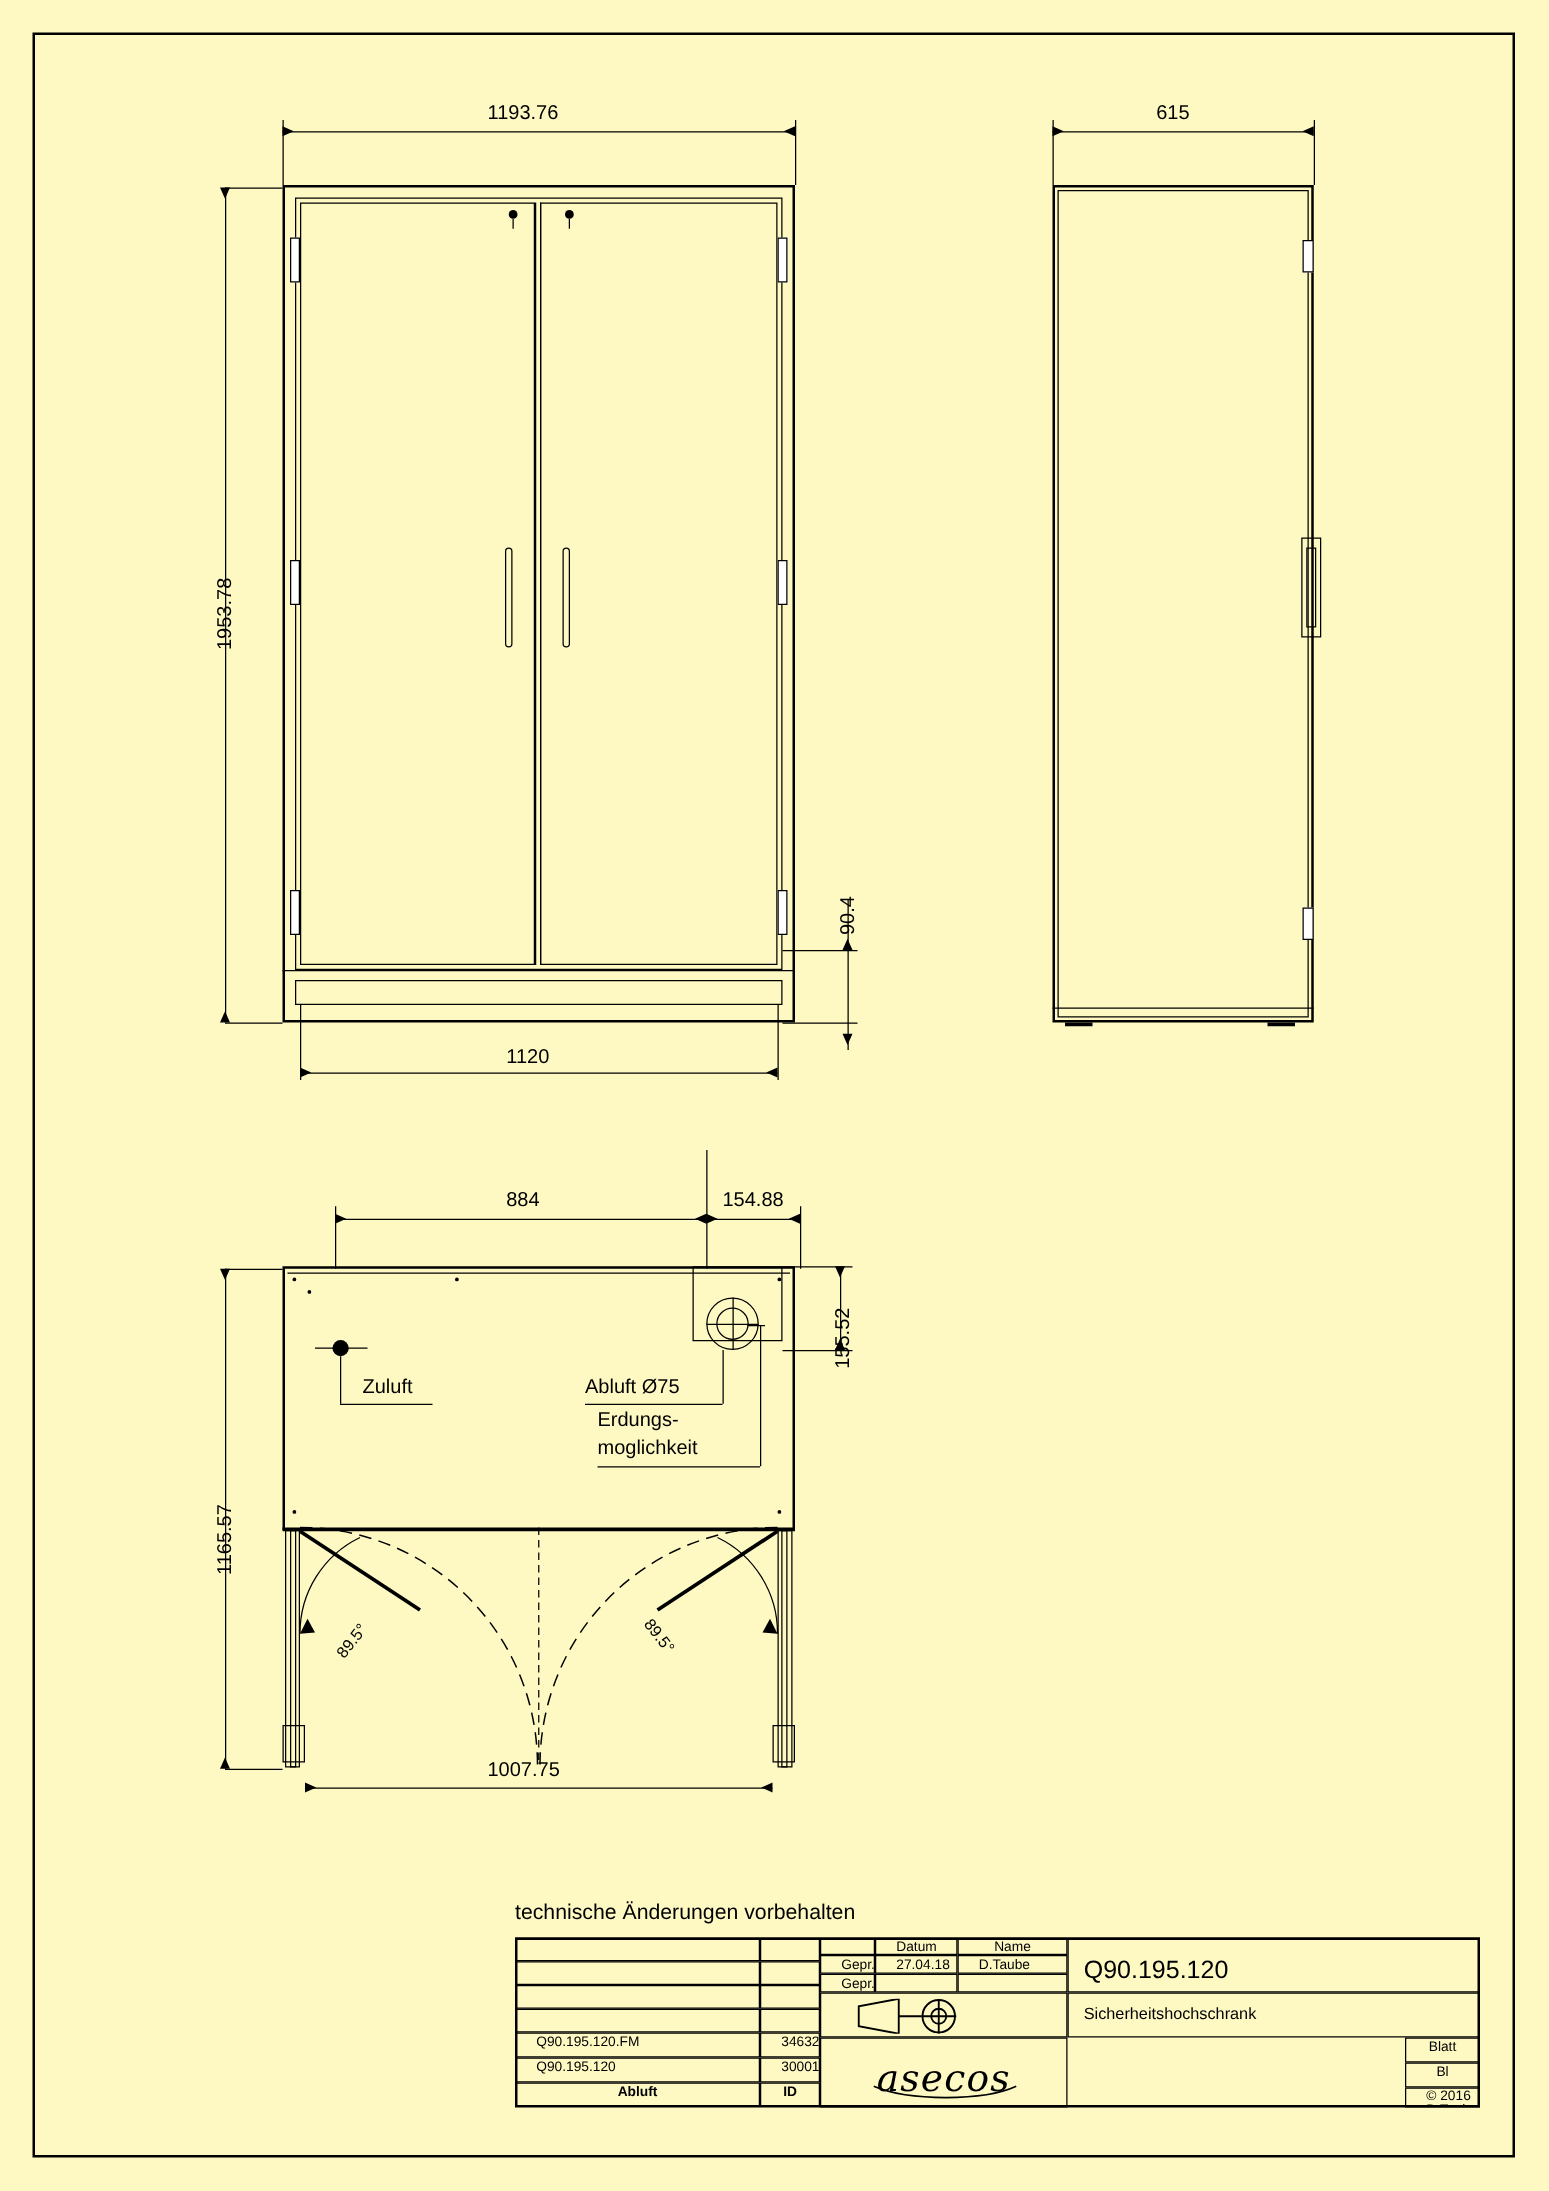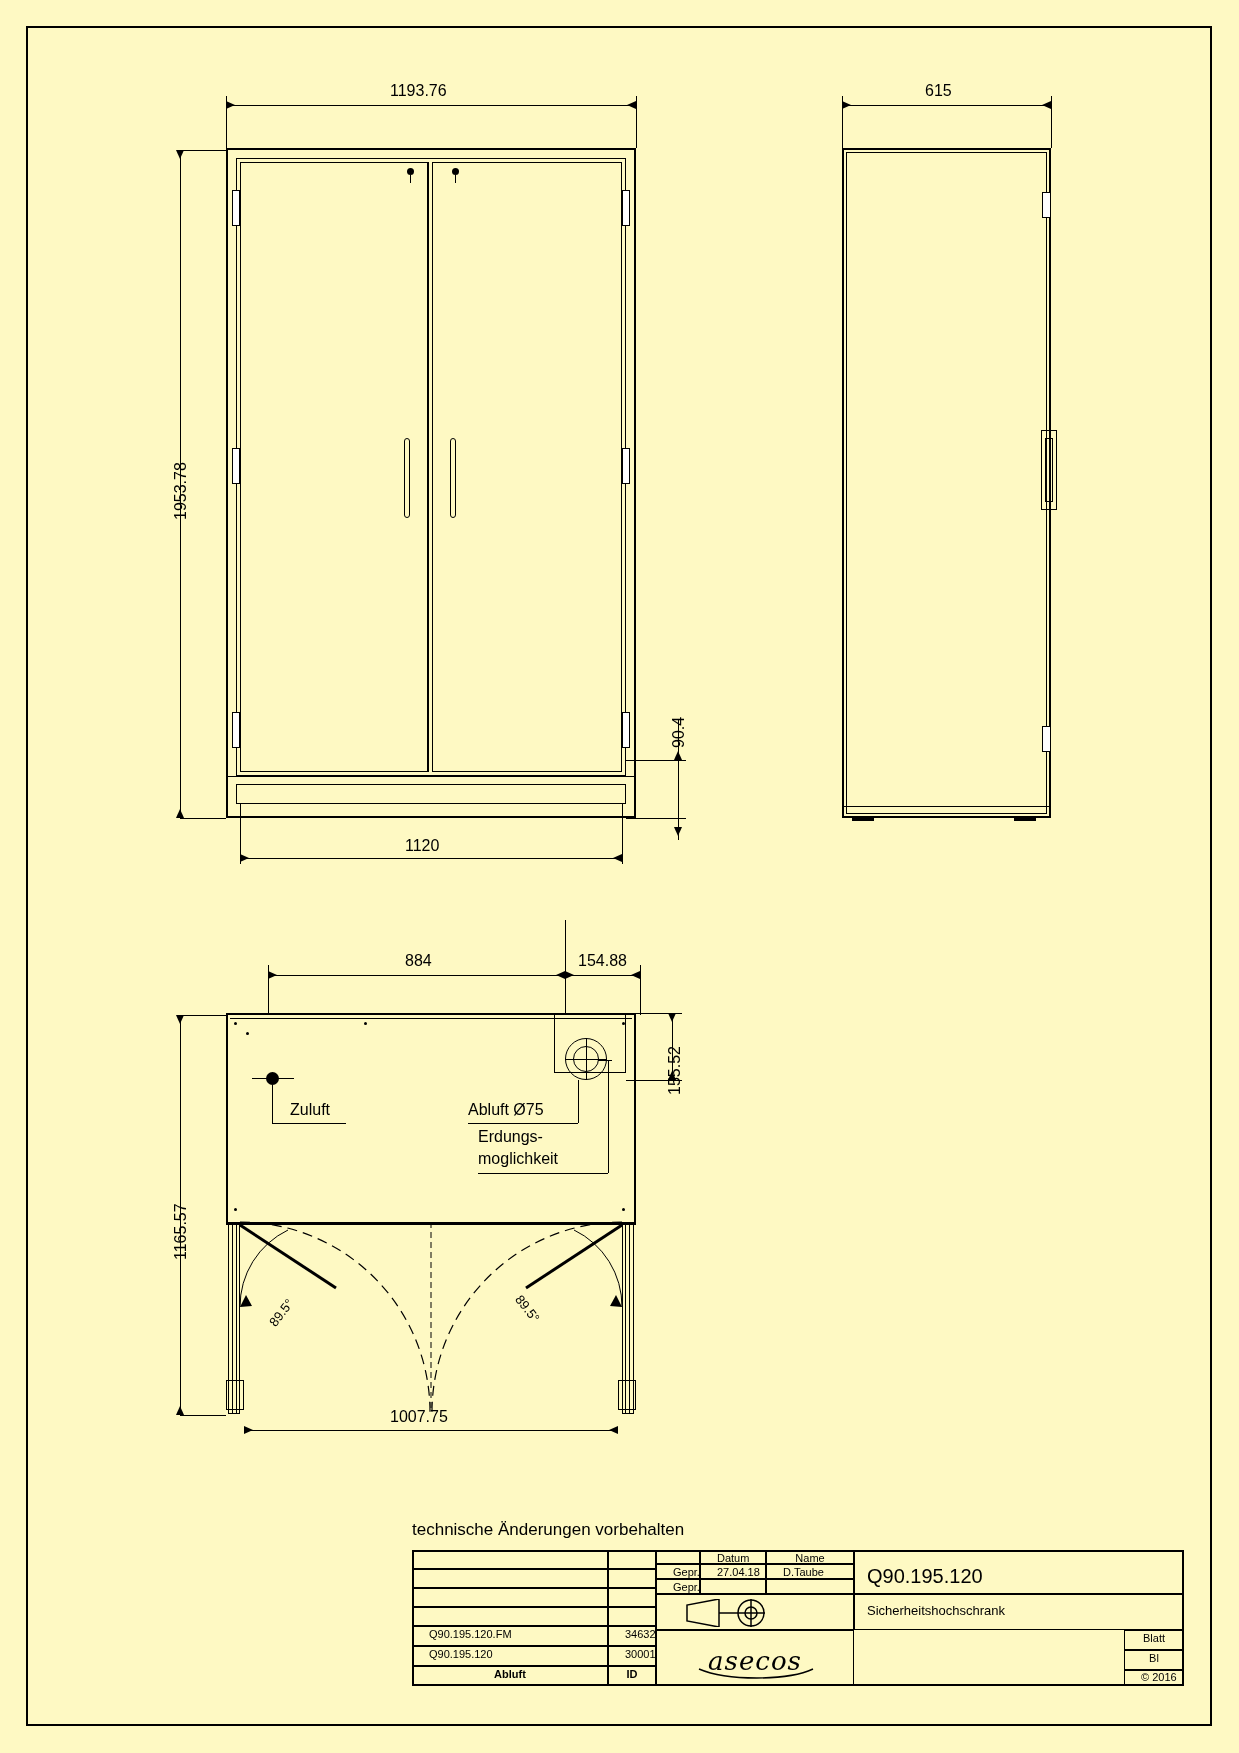--- a/index.html
+++ b/index.html
@@ -105,21 +105,21 @@
     padding: 1px 16px;
     overflow: hidden;
     white-space: nowrap;
   }
   .tbcell.center { text-align: center; }
   .tbcell.big { font-size: 20px; }
   .tbcell.mid { font-size: 17px; }
   .logo {
     font-family: "DejaVu Serif", serif;
     font-style: italic;
-    font-size: 26px;
+    font-size: 30px;
     letter-spacing: 1px;
   }
   .hingebox {
     position: absolute;
     border: 1px solid #000;
     background: #fff;
     box-sizing: border-box;
   }
   .handle {
     position: absolute;

